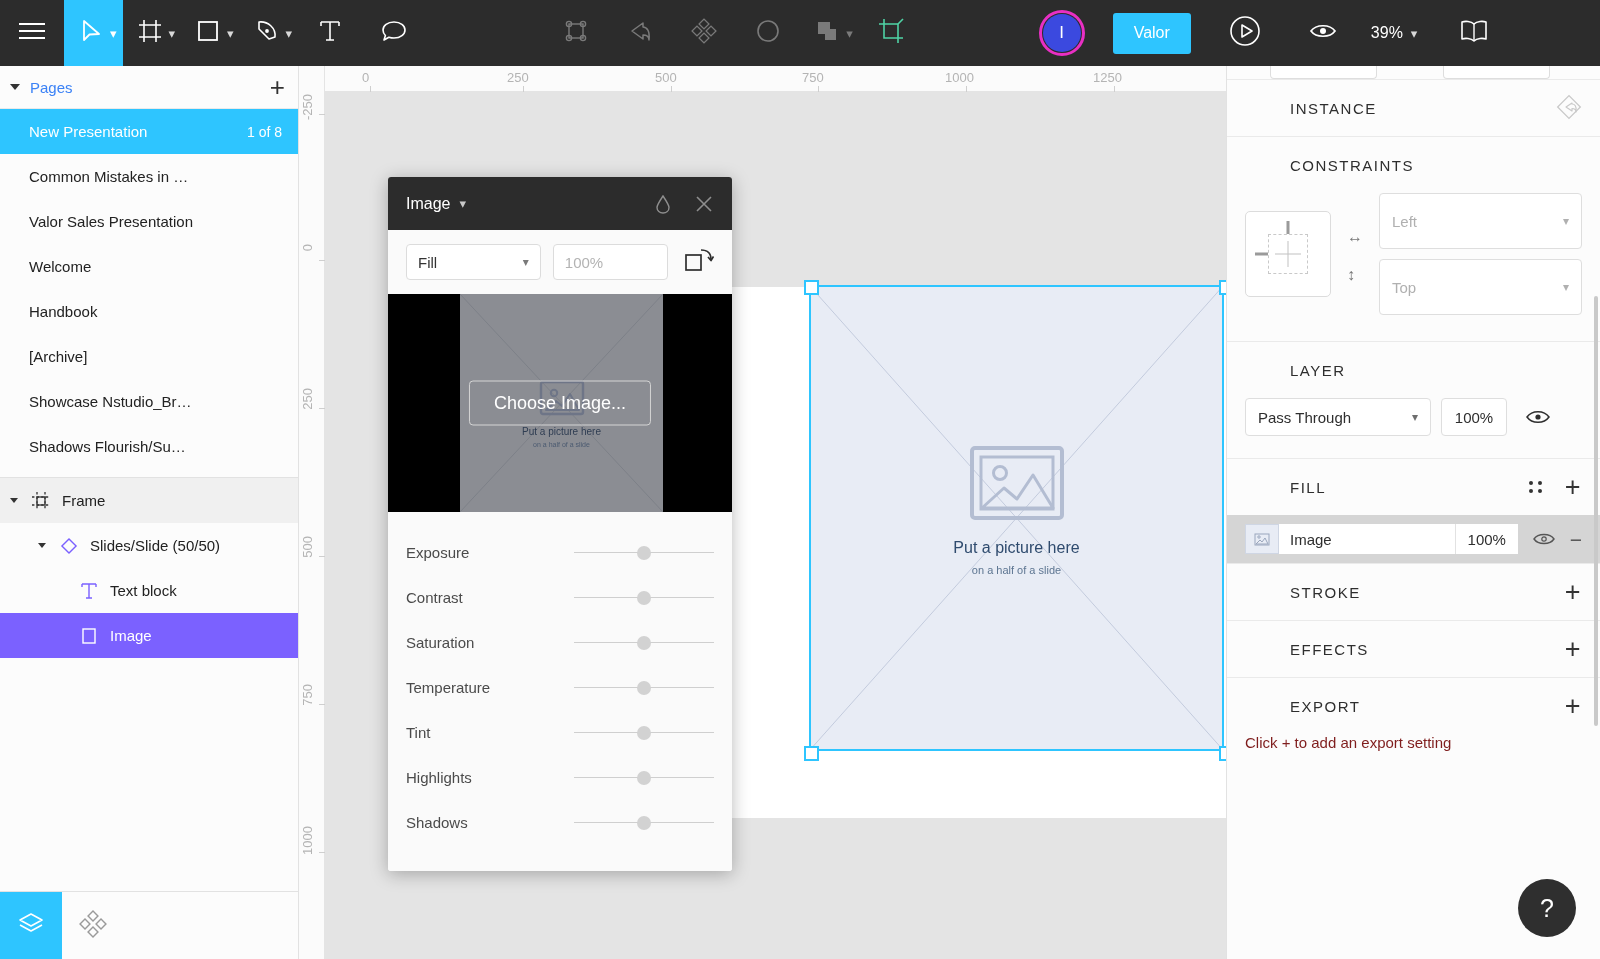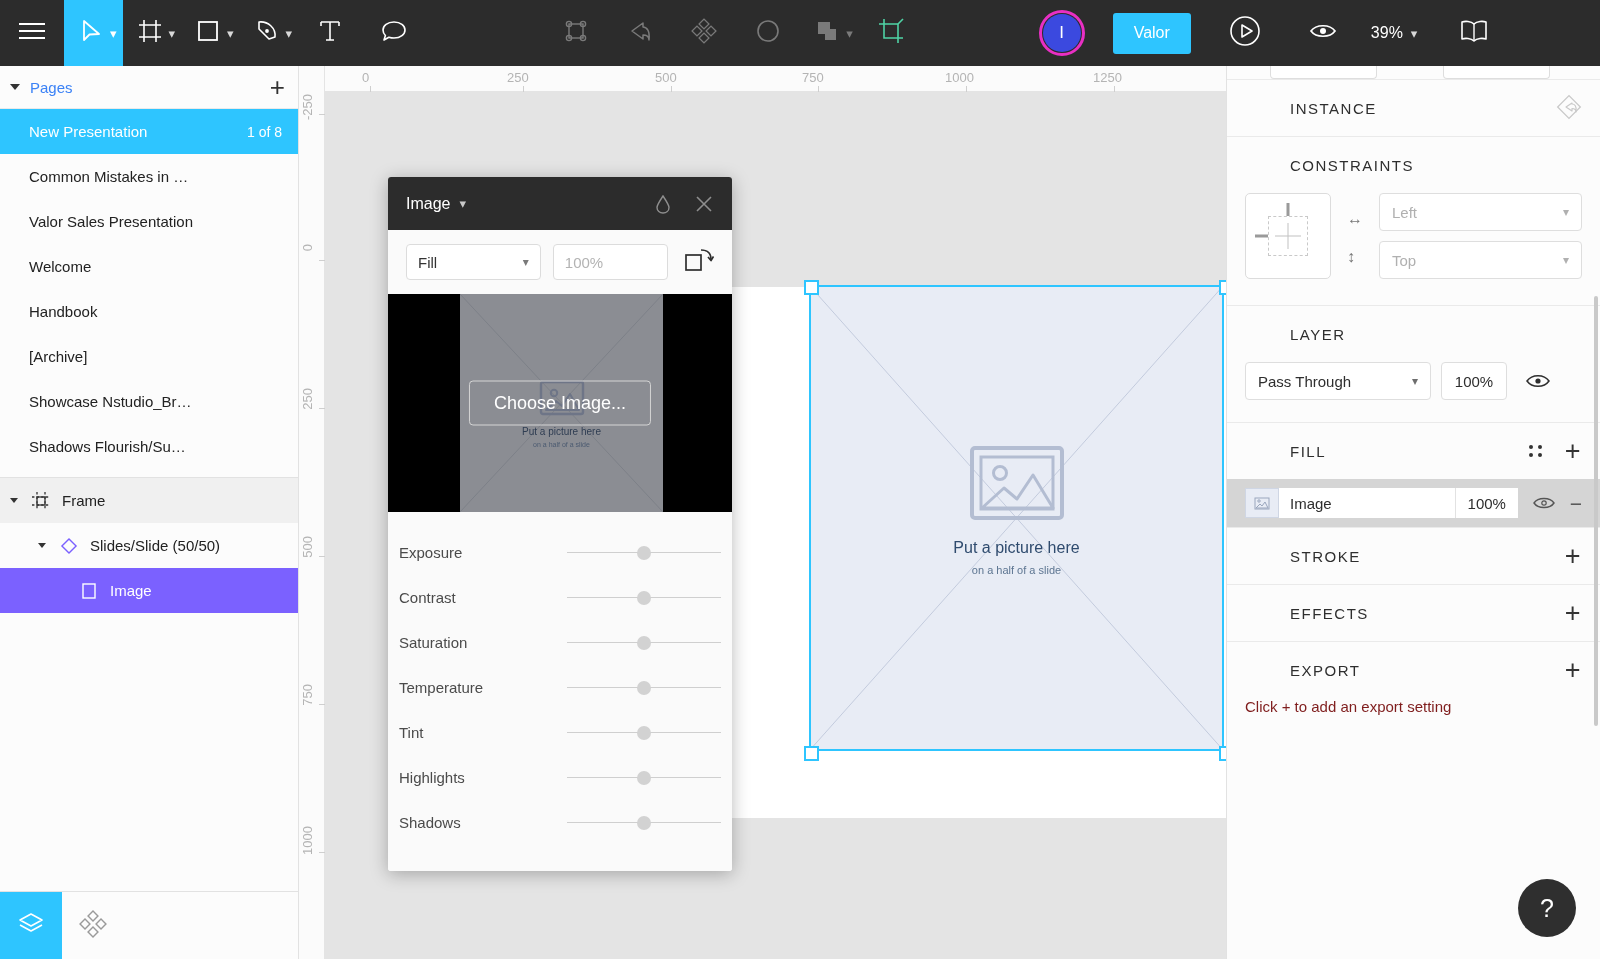--- a/index.html
+++ b/index.html
@@ -181,21 +181,21 @@
     background: #8b8d93; overflow: hidden;
   }
   .choose-btn {
     position: absolute; left: 50%; top: 50%; transform: translate(-50%,-50%);
     border: 1px solid #d5d5d5; border-radius: 4px; color: #fff; font-size: 18px;
     padding: 11px 24px; background: transparent; z-index: 3; cursor: pointer;
     font-family: inherit; white-space: nowrap;
   }
   .sliders { padding: 18px 0 26px 0; background: #fafafa; }
   .slider-row {
-    height: 45px; display: flex; align-items: center; padding: 0 11px; gap: 46px;
+    height: 45px; display: flex; align-items: center; padding: 0 18px; gap: 46px;
   }
   .sl-label { font-size: 15px; color: #4b4b4b; width: 122px; }
   .sl-track {
     flex: 1; height: 14px; position: relative; display: flex; align-items: center;
     cursor: pointer;
   }
   .sl-line { position: absolute; left: 0; right: 0; height: 1px; background: #cfcfcf; }
   .sl-knob {
     position: absolute; left: 50%; transform: translateX(-50%);
     width: 14px; height: 14px; border-radius: 50%; background: #d2d2d2;
@@ -232,21 +232,21 @@
   }
   .cn-plus-h { position: absolute; left: 50%; top: 50%; transform: translate(-50%,-50%);
                width: 26px; height: 1px; background: #c2c2c2; }
   .cn-plus-v { position: absolute; left: 50%; top: 50%; transform: translate(-50%,-50%);
                width: 1px; height: 26px; background: #c2c2c2; }
   .cn-stub { position: absolute; background: #9a9a9a; }
   .cn-arrows { display: flex; flex-direction: column; gap: 20px; color: #777;
                font-size: 16px; padding-top: 3px; }
   .cn-selects { display: flex; flex-direction: column; gap: 10px; flex: 1; }
   .cn-select {
-    height: 38px; border: 1px solid #dedede; border-radius: 4px; background: #fff;
+    height: 56px; border: 1px solid #dedede; border-radius: 4px; background: #fff;
     display: flex; align-items: center; padding: 8px 12px; font-size: 15px;
     color: #b0b0b0; cursor: pointer;
   }
   .cn-select .v { flex: 1; }
   .layer-body { display: flex; align-items: center; gap: 10px; padding-bottom: 22px; }
   .blend-select {
     width: 186px; height: 38px; border: 1px solid #dedede; border-radius: 4px;
     background: #fff; display: flex; align-items: center; padding: 0 12px;
     font-size: 15px; color: #2e2e2e; cursor: pointer;
   }
@@ -520,20 +520,28 @@
       <div class="layer-row l2">
         <span class="tri sm"></span>
         <span class="lyr-ic">
           <svg width="20" height="20" viewBox="0 0 20 20">
             <rect x="5" y="5" width="10" height="10" transform="rotate(45 10 10)" fill="none" stroke="#7b61ff" stroke-width="1.4"></rect>
           </svg>
         </span>
         <span>Slides/Slide (50/50)</span>
       </div>
 
+      <div class="layer-row l3">
+        <span class="lyr-ic">
+          <svg width="20" height="20" viewBox="0 0 20 20">
+            <path d="M3 3 H17 M3 3 V6 M17 3 V6 M10 3 V17 M7 17 H13" stroke="#7b61ff" stroke-width="1.4" fill="none"></path>
+          </svg>
+        </span>
+        <span>Text block</span>
+      </div>
 
       <div class="layer-row l3 sel">
         <span class="lyr-ic">
           <svg width="20" height="20" viewBox="0 0 20 20">
             <rect x="4" y="3" width="12" height="14" fill="none" stroke="#fff" stroke-width="1.4"></rect>
           </svg>
         </span>
         <span>Image</span>
       </div>
     </div>

